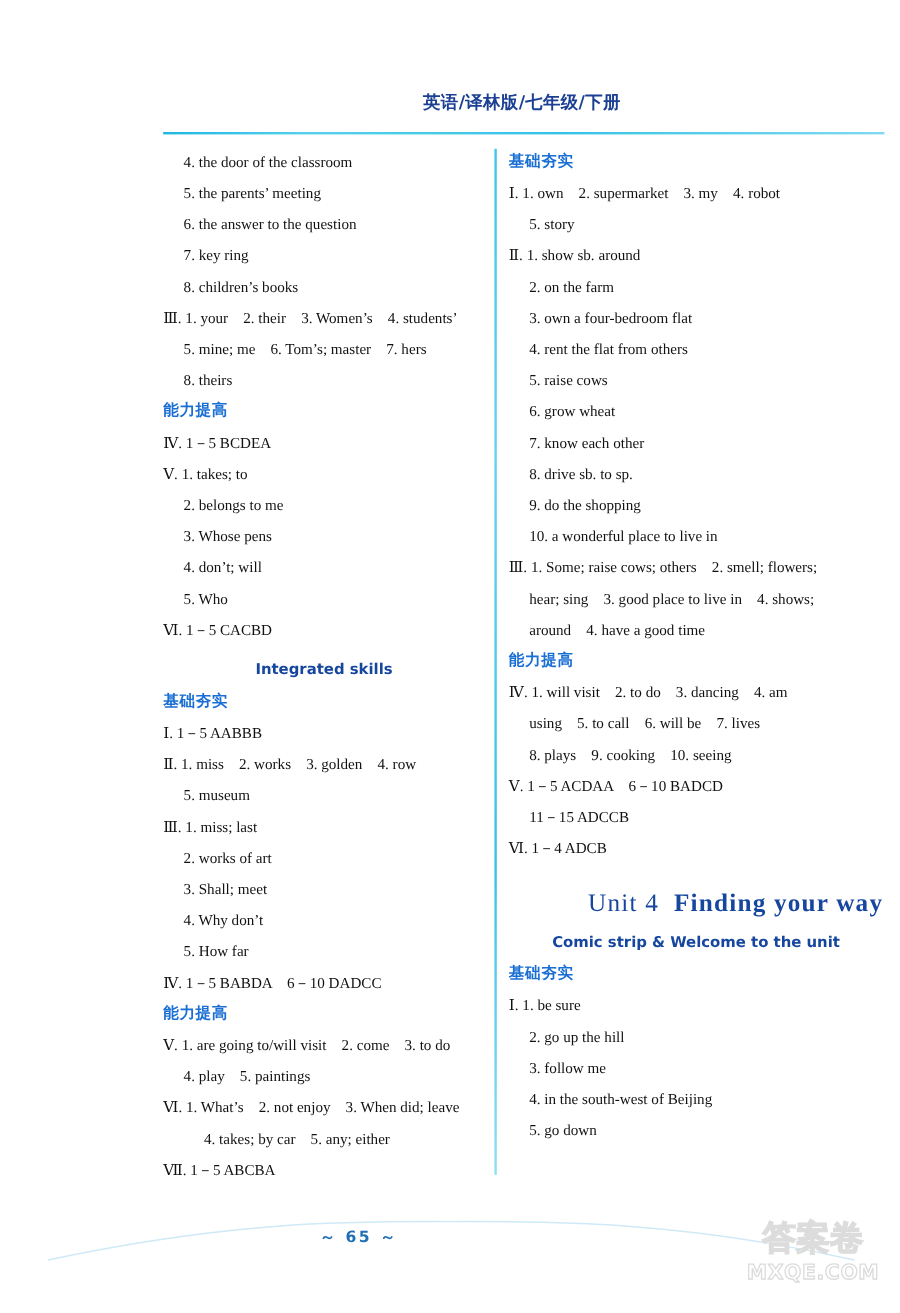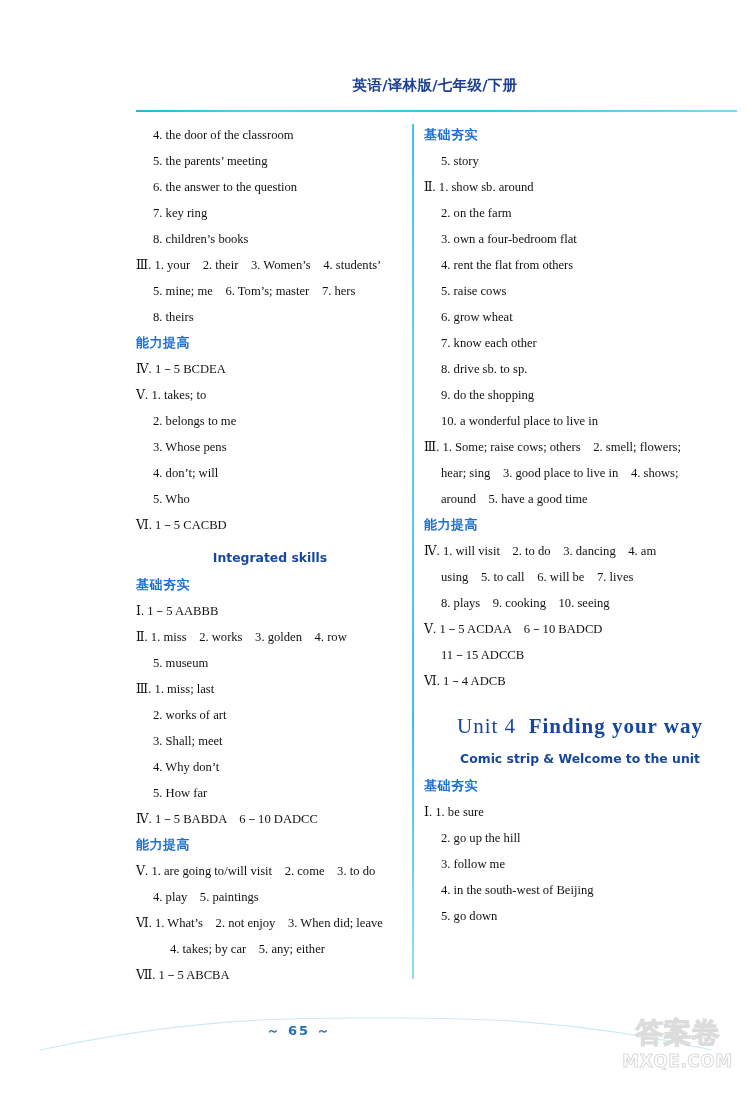--- a/index.html
+++ b/index.html
@@ -90,21 +90,21 @@
     font-weight: bold;
     line-height: 28px;
     color: #16469e;
     text-align: center;
   }
   .unit-title {
     font-family: "Liberation Serif", "DejaVu Serif", serif;
     font-size: 21px;
     font-weight: bold;
     color: #16469e;
-    text-align: center;
+    text-align: right;
     line-height: 38px;
     letter-spacing: 1px;
   }
   .unit-title .u-num { font-weight: normal; }
   .spacer-sm { height: 6px; }
   .spacer-md { height: 13px; }
 
   
   .pagenum {
     position: absolute;
@@ -202,34 +202,35 @@
       <div class="sec-cn">能力提高</div>
       <div class="line">Ⅴ. 1. are going to/will visit　2. come　3. to do</div>
       <div class="line indent1">4. play　5. paintings</div>
       <div class="line">Ⅵ. 1. What’s　2. not enjoy　3. When did; leave</div>
       <div class="line indent2">4. takes; by car　5. any; either</div>
       <div class="line">Ⅶ. 1－5 ABCBA</div>
     </div>
 
   <div class="col col-right" id="right-col">
       <div class="sec-cn">基础夯实</div>
+      <div class="line">Ⅰ. 1. own　2. supermarket　3. my　4. robot</div>
       <div class="line indent1">5. story</div>
       <div class="line">Ⅱ. 1. show sb. around</div>
       <div class="line indent1">2. on the farm</div>
       <div class="line indent1">3. own a four-bedroom flat</div>
       <div class="line indent1">4. rent the flat from others</div>
       <div class="line indent1">5. raise cows</div>
       <div class="line indent1">6. grow wheat</div>
       <div class="line indent1">7. know each other</div>
       <div class="line indent1">8. drive sb. to sp.</div>
       <div class="line indent1">9. do the shopping</div>
       <div class="line indent1">10. a wonderful place to live in</div>
       <div class="line">Ⅲ. 1. Some; raise cows; others　2. smell; flowers;</div>
       <div class="line indent1">hear; sing　3. good place to live in　4. shows;</div>
-      <div class="line indent1">around　5. have a good time</div>
+      <div class="line indent1">around　4. have a good time</div>
       <div class="sec-cn">能力提高</div>
       <div class="line">Ⅳ. 1. will visit　2. to do　3. dancing　4. am</div>
       <div class="line indent1">using　5. to call　6. will be　7. lives</div>
       <div class="line indent1">8. plays　9. cooking　10. seeing</div>
       <div class="line">Ⅴ. 1－5 ACDAA　6－10 BADCD</div>
       <div class="line indent1">11－15 ADCCB</div>
       <div class="line">Ⅵ. 1－4 ADCB</div>
       <div class="spacer-md"></div>
       <div class="unit-title"><span class="u-num">Unit 4</span>&nbsp;&nbsp;<span>Finding your way</span></div>
       <div class="sec-en">Comic strip &amp; Welcome to the unit</div>

